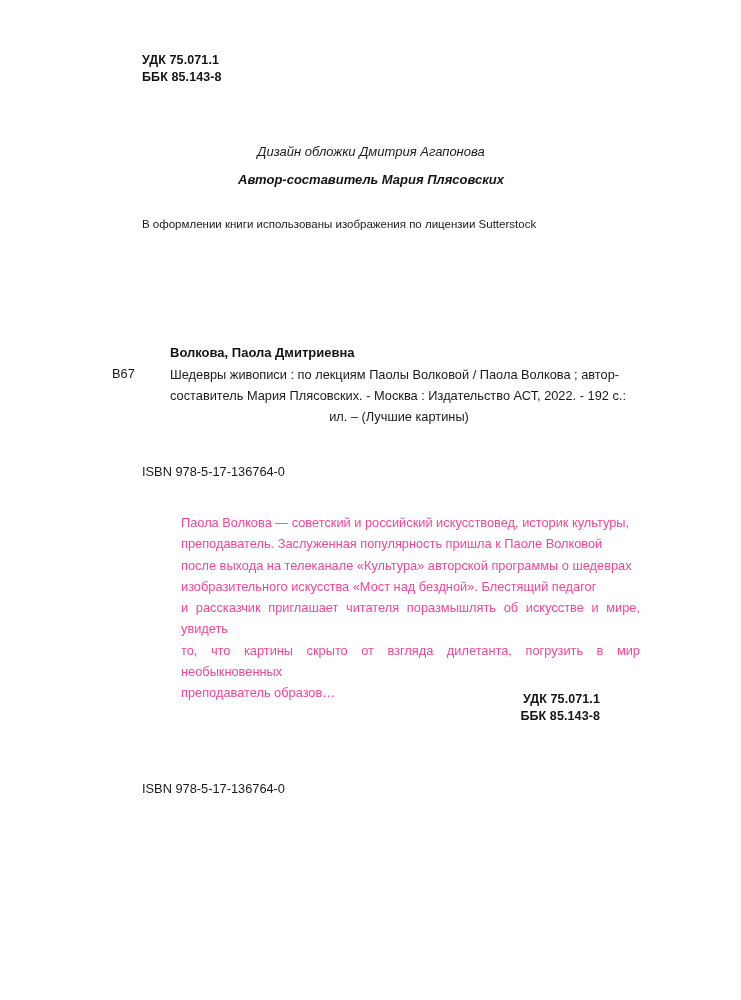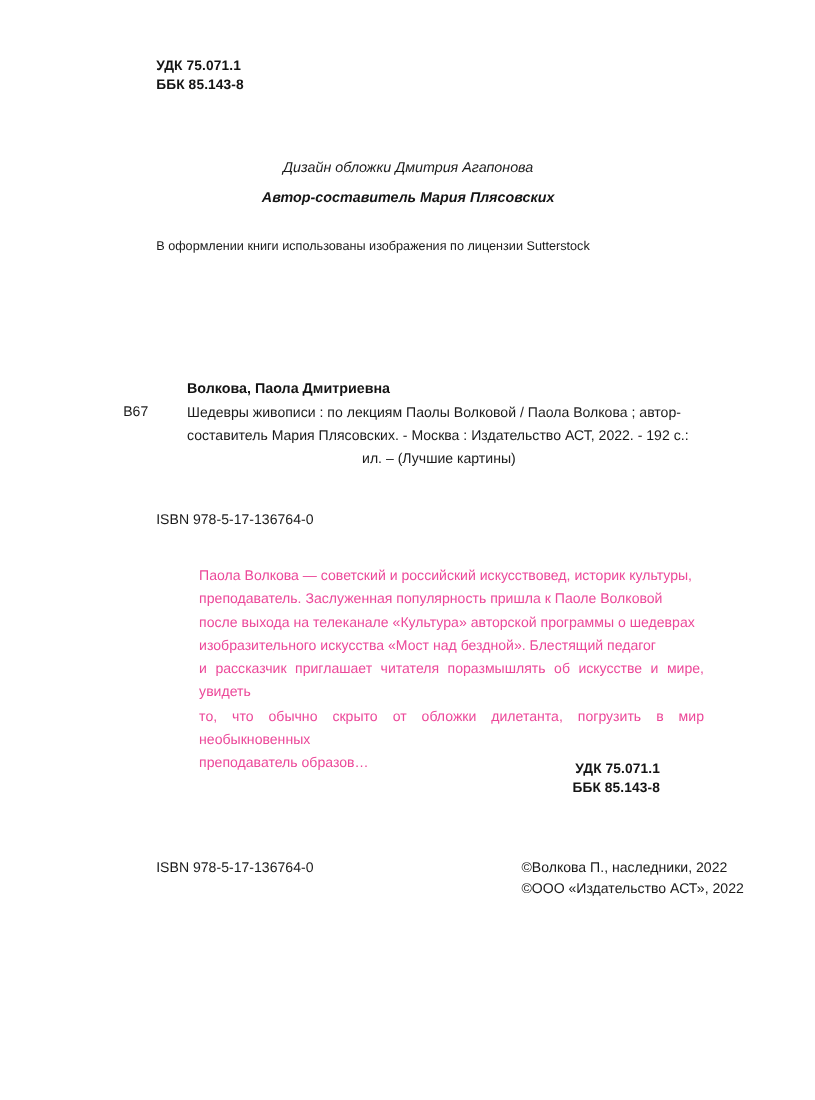--- a/index.html
+++ b/index.html
@@ -188,29 +188,25 @@
   </div>
 
   <div class="blk" id="isbn-mid">ISBN 978-5-17-136764-0</div>
 
   <div class="blk" id="annotation">
     <div>Паола Волкова — советский и российский искусствовед, историк культуры,</div>
     <div>преподаватель. Заслуженная популярность пришла к Паоле Волковой</div>
     <div>после выхода на телеканале «Культура» авторской программы о шедеврах</div>
     <div>изобразительного искусства «Мост над бездной». Блестящий педагог</div>
     <div>и рассказчик приглашает читателя поразмышлять об искусстве и мире, увидеть</div>
-    <div>то, что обычно скрыто от обложки дилетанта, погрузить в мир необыкновенных</div>
+    <div>то, что картины скрыто от взгляда дилетанта, погрузить в мир необыкновенных</div>
     <div class="lastline">преподаватель образов…</div>
   </div>
 
   <div class="blk" id="udk-bottom">
     <div>УДК 75.071.1</div>
     <div>ББК 85.143-8</div>
   </div>
 
   <div class="blk" id="isbn-foot">ISBN 978-5-17-136764-0</div>
 
-  <div class="blk" id="copyright">
-    <div>©Волкова П., наследники, 2022</div>
-    <div>©ООО «Издательство АСТ», 2022</div>
-  </div>
 
 </div>
 
 </body></html>

